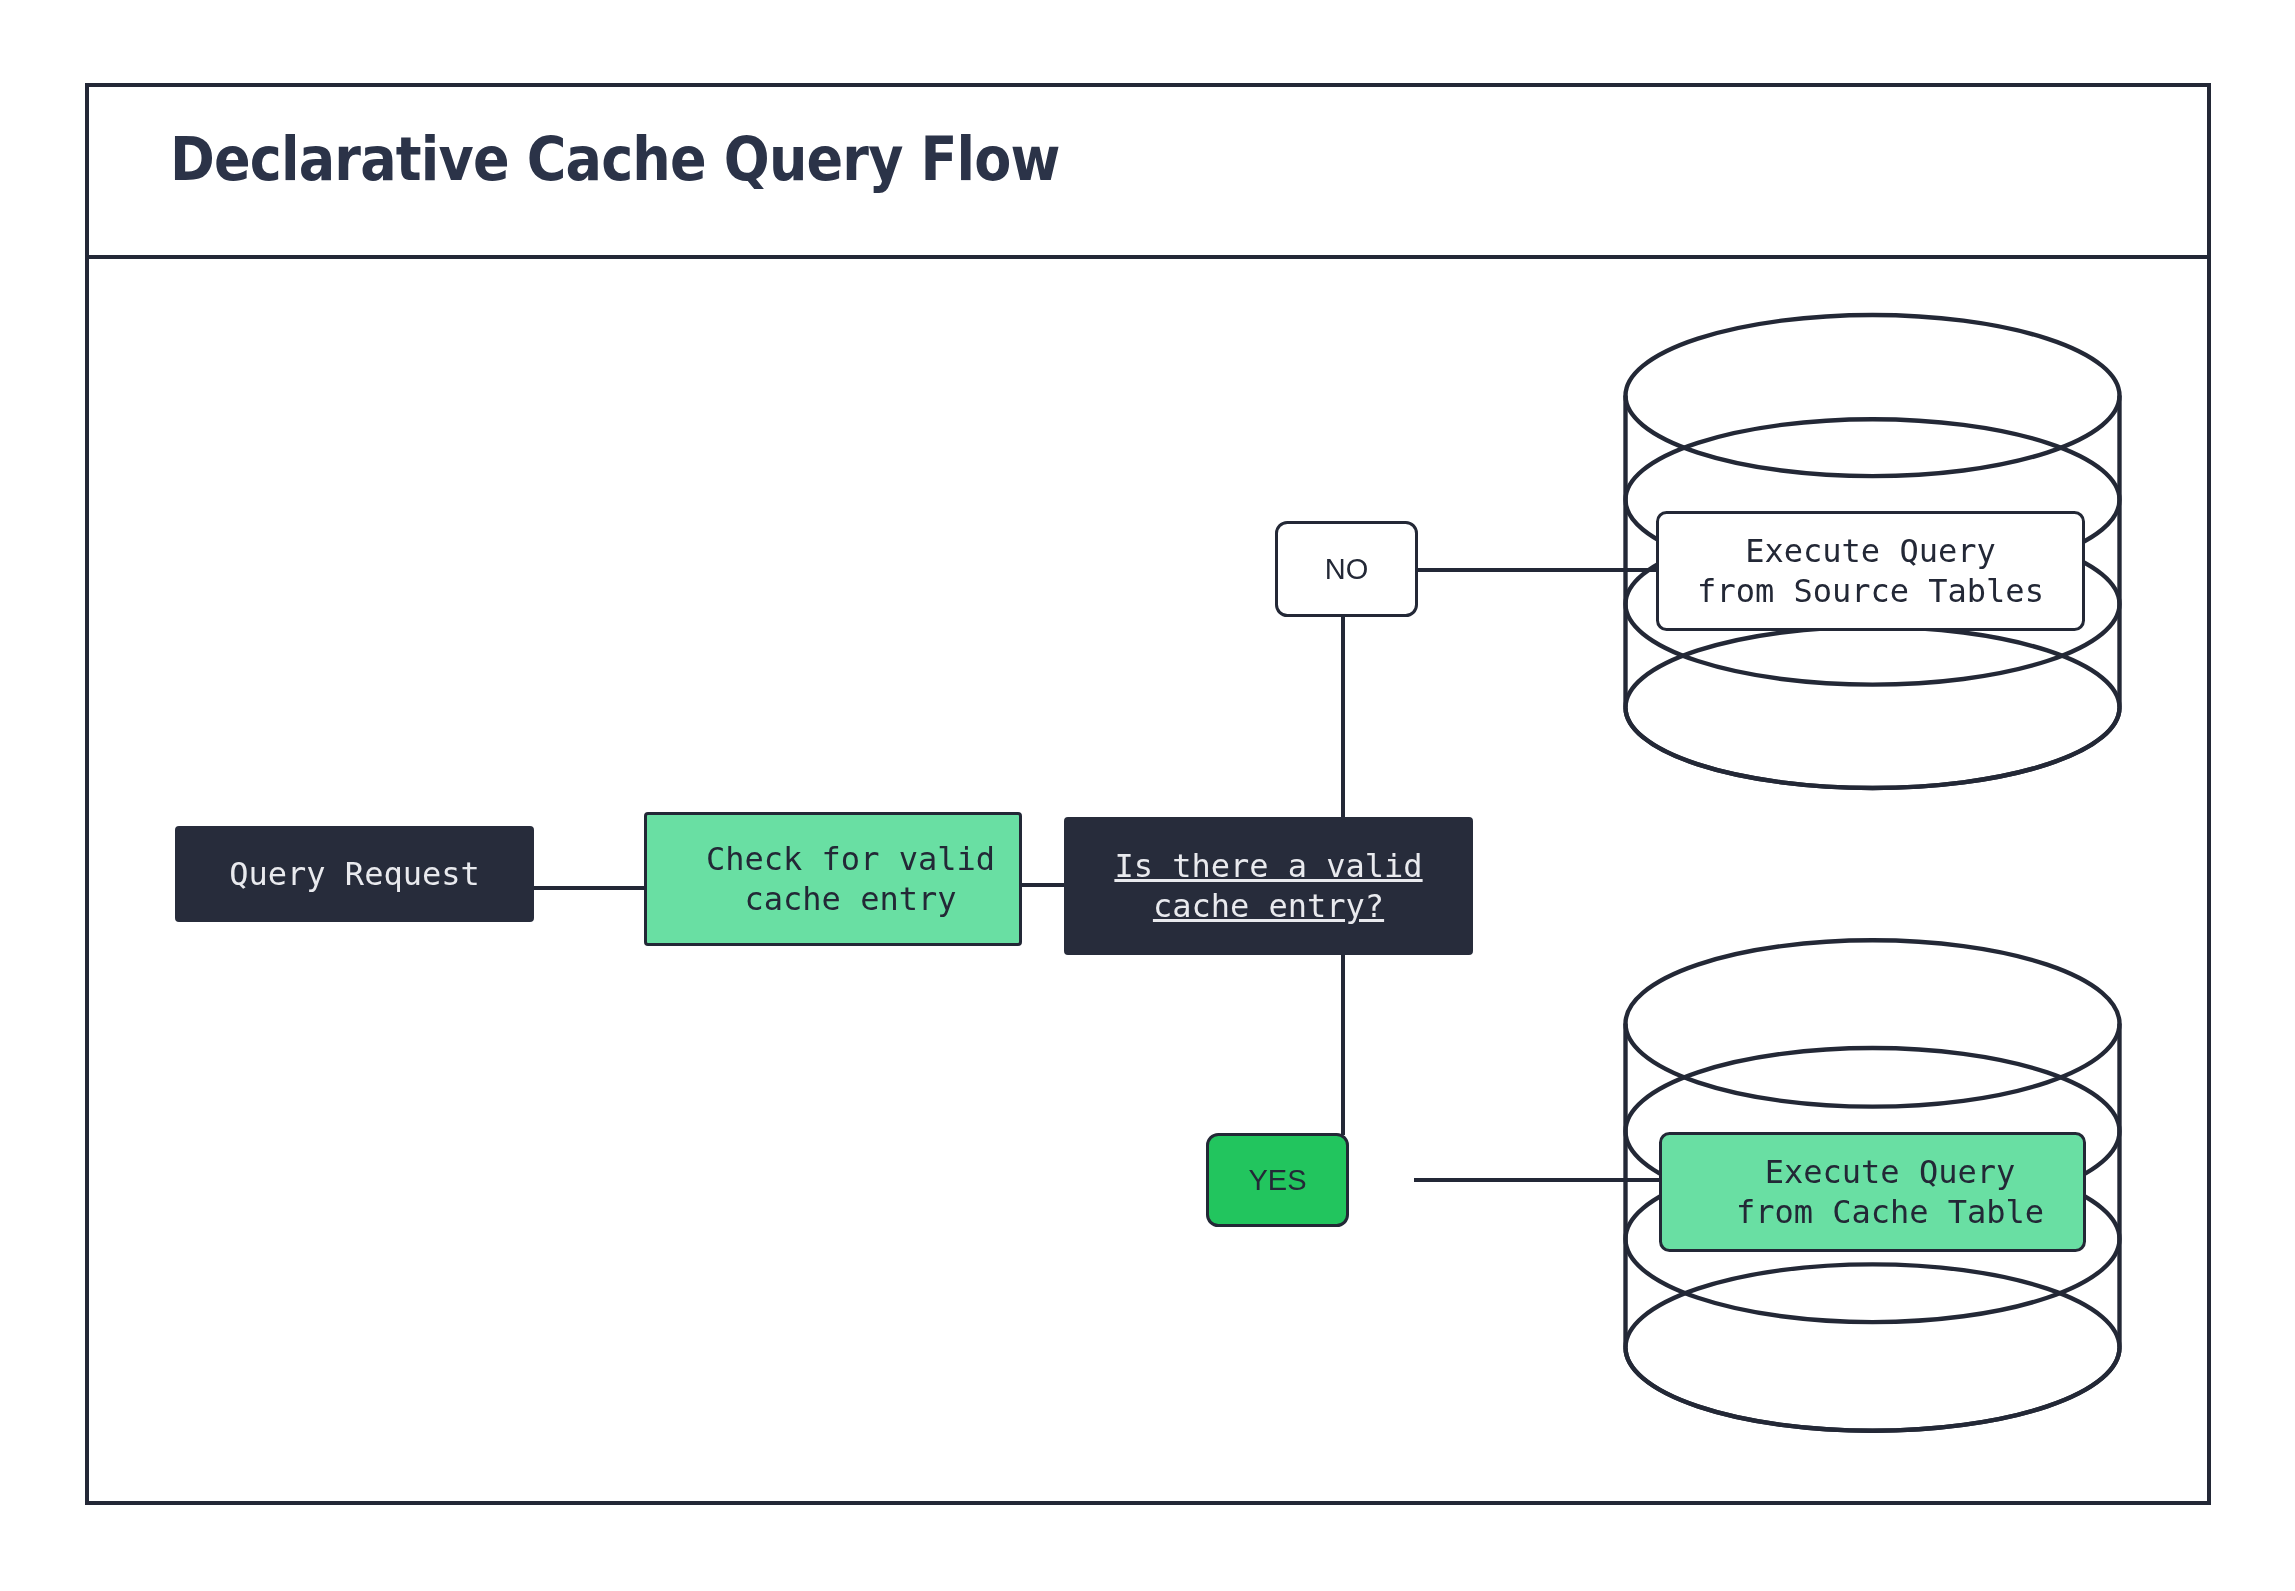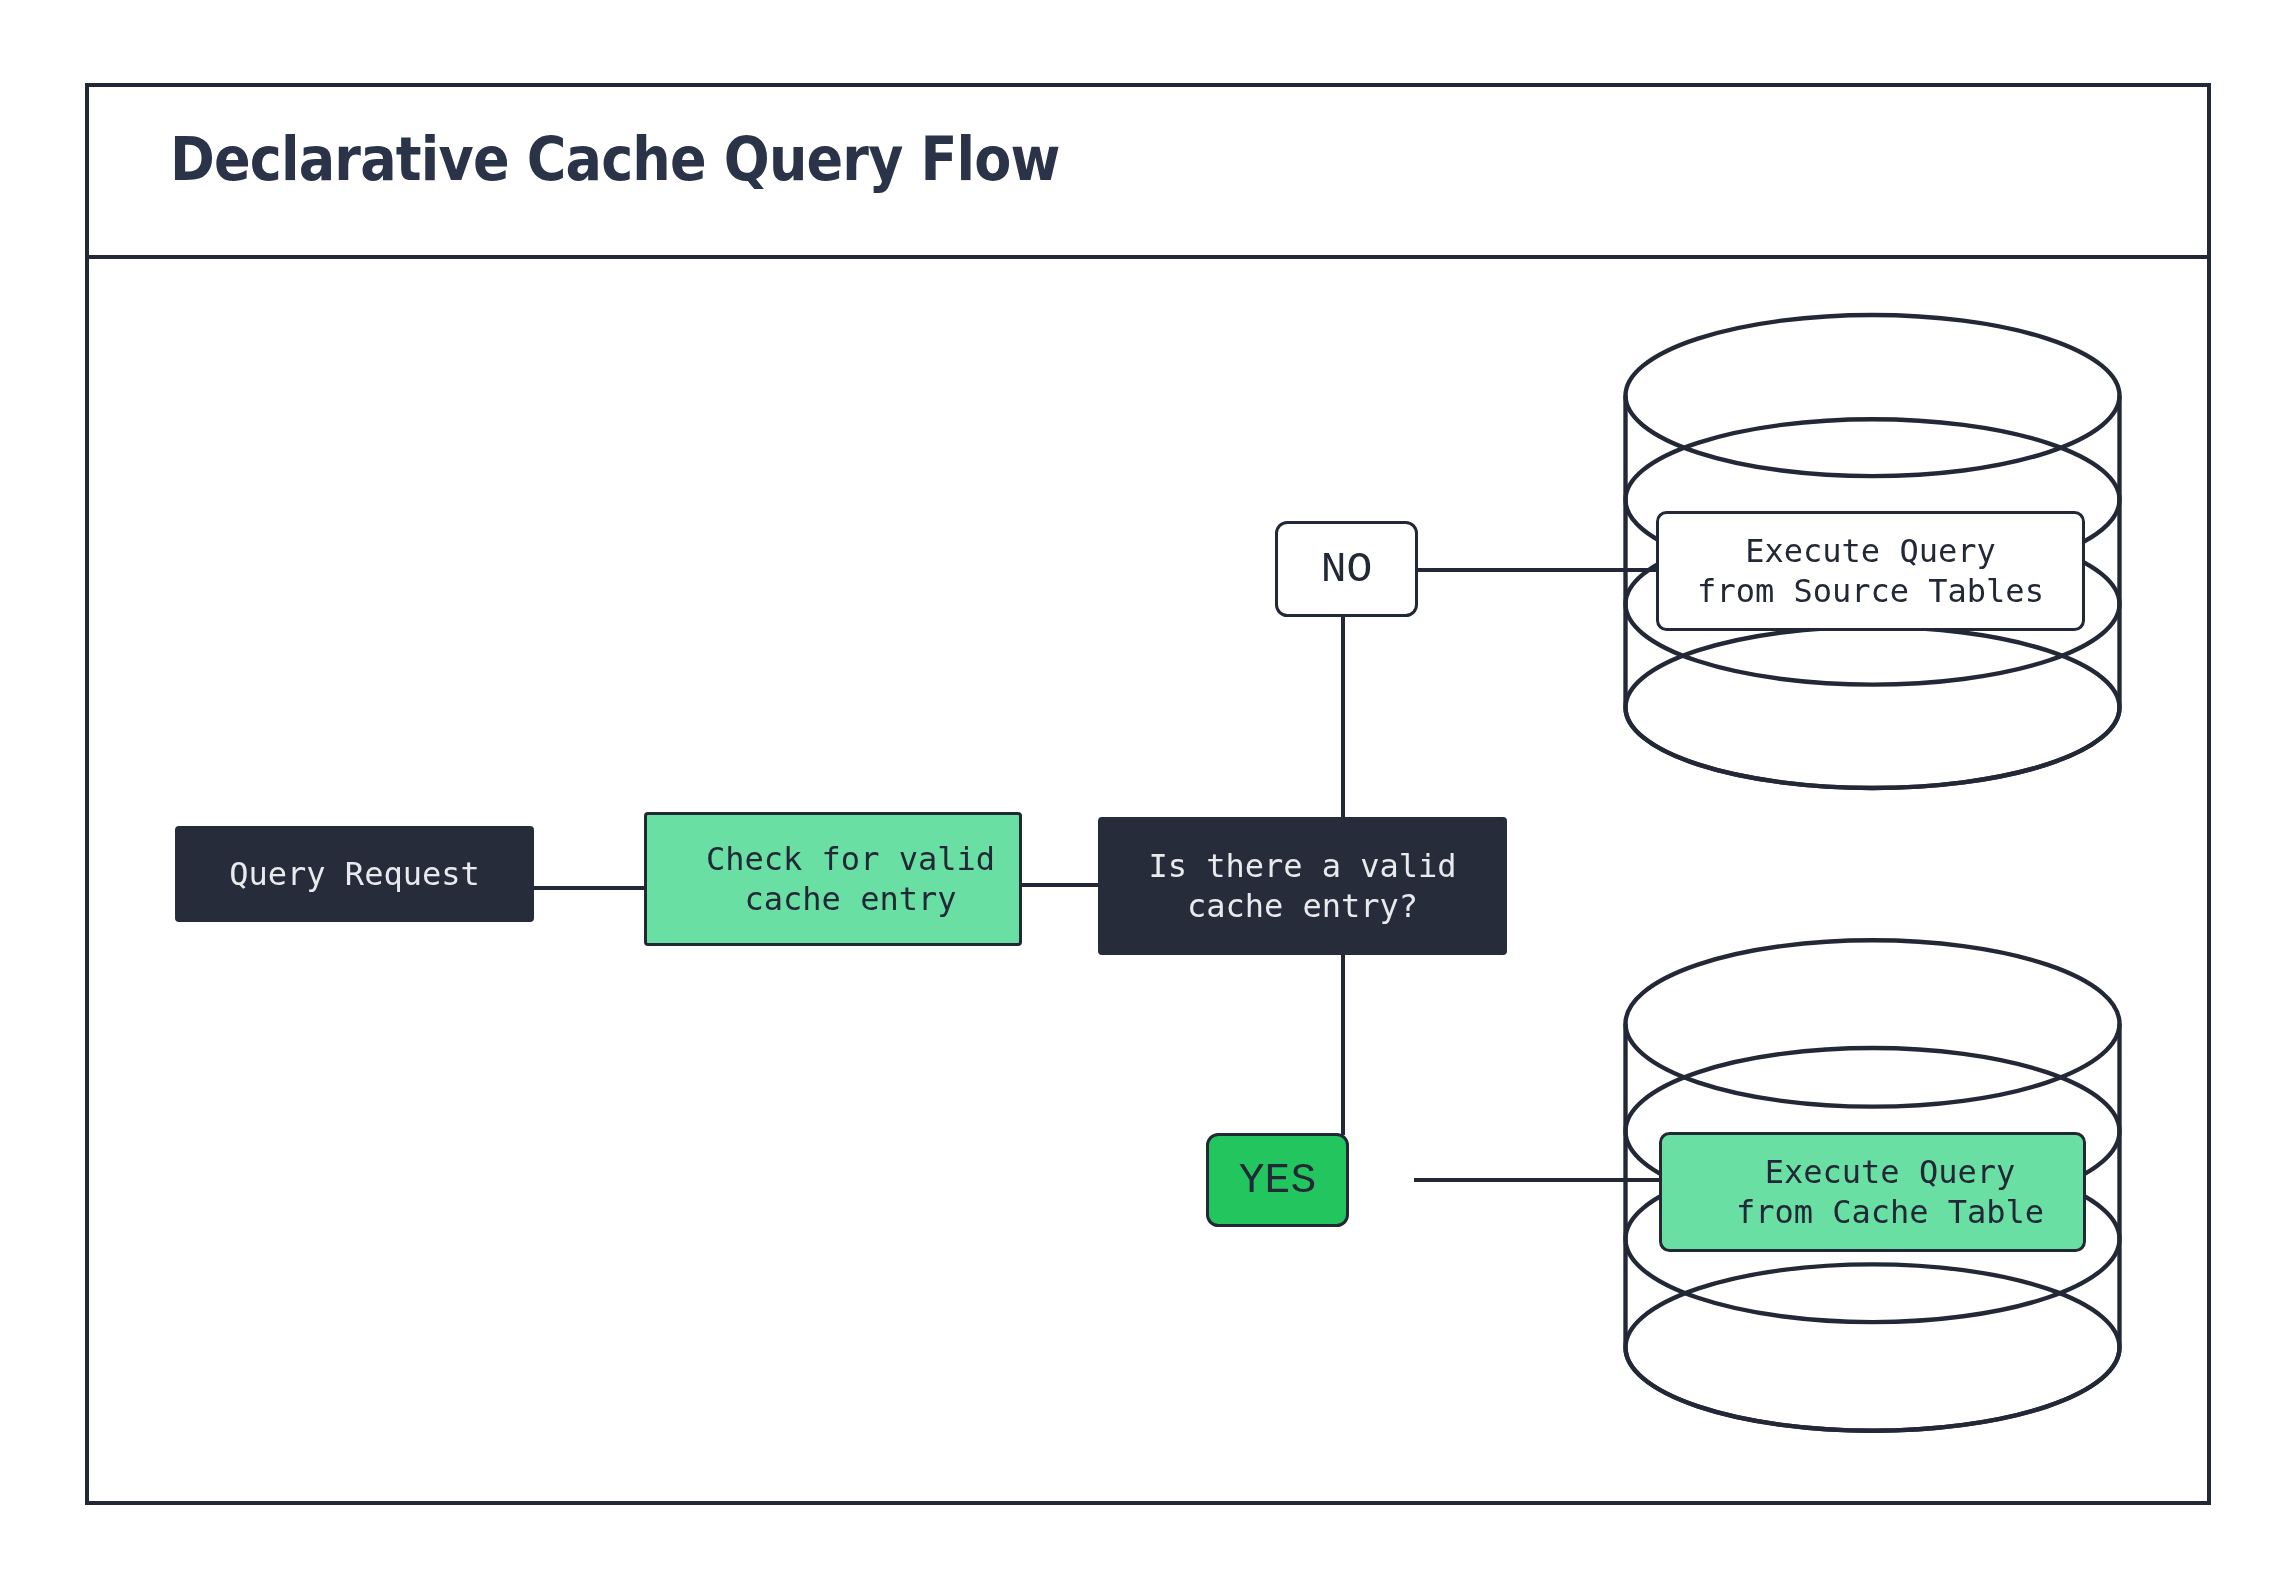--- a/index.html
+++ b/index.html
@@ -101,24 +101,25 @@
   }
 
   #node-check-cache {
     left: 644px;
     top: 812px;
     width: 378px;
     height: 134px;
   }
 
   #node-decision {
-    left: 1098px;
+    left: 1064px;
     top: 817px;
     width: 409px;
     height: 138px;
+    text-decoration: underline;
   }
 
   #node-source-label {
     left: 1656px;
     top: 511px;
     width: 429px;
     height: 120px;
     border-radius: 10.5px;
     z-index: 8;
   }
@@ -134,22 +135,22 @@
 
   
   .chip {
     position: absolute;
     box-sizing: border-box;
     display: flex;
     align-items: center;
     justify-content: center;
     border-radius: 12.3px;
     border: 3.5px solid #232836;
-    font-family: Liberation Mono, monospace;
-    font-size: 43px;
+    font-family: Liberation Sans, sans-serif;
+    font-size: 29px;
     color: #232836;
     z-index: 6;
   }
 
   #chip-no {
     left: 1275px;
     top: 521px;
     width: 143px;
     height: 96px;
     background: #ffffff;

